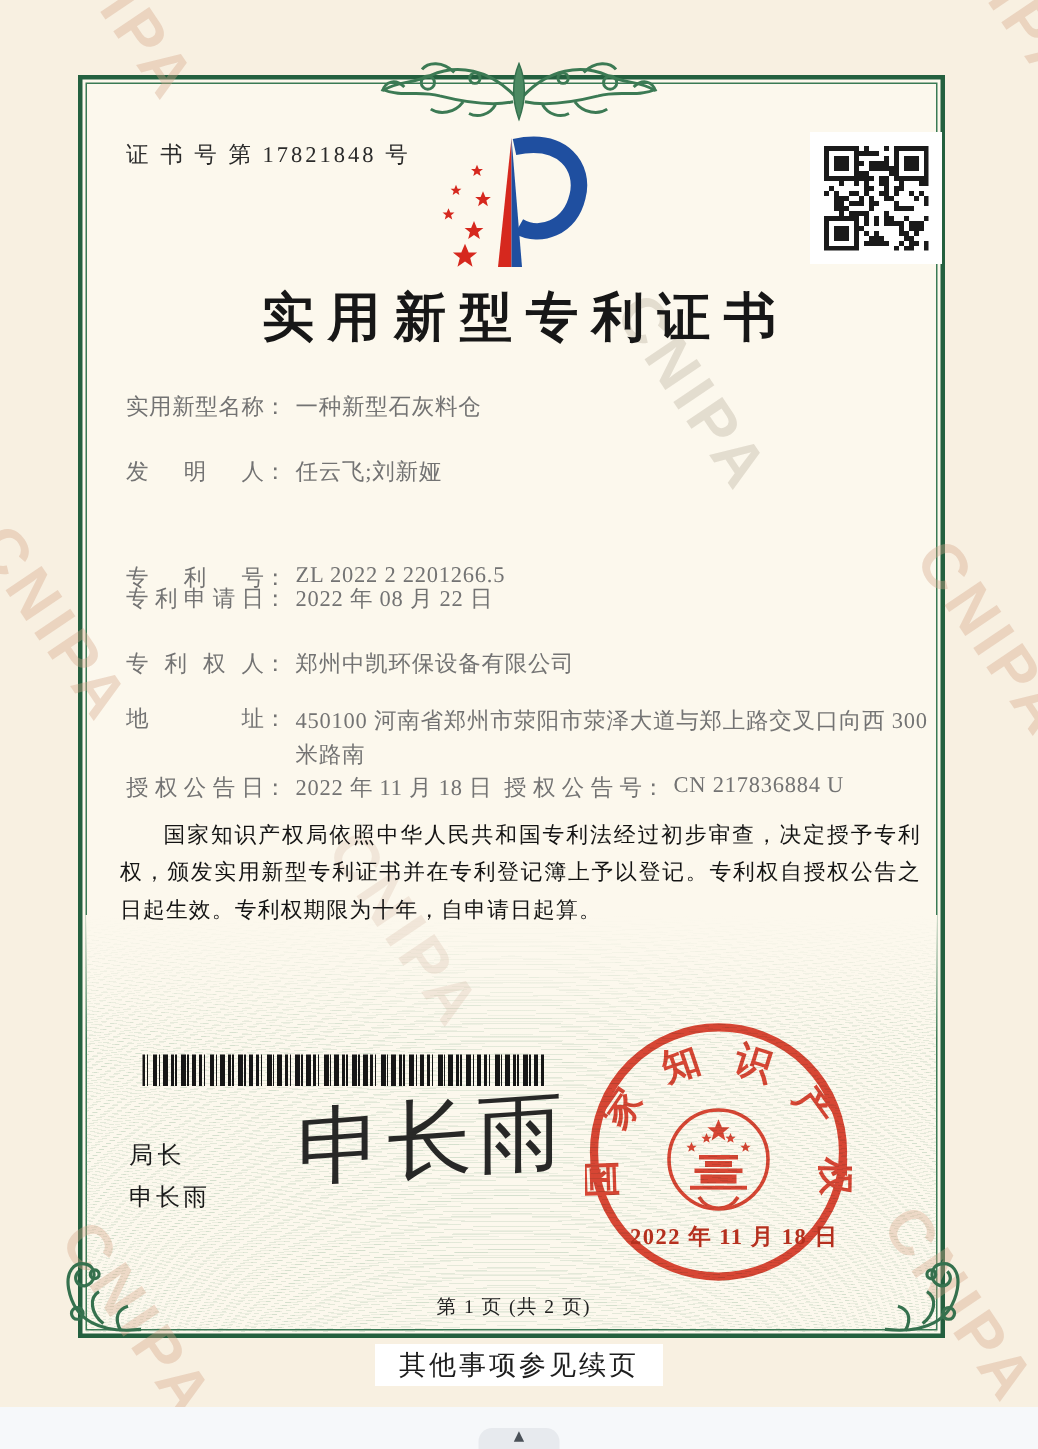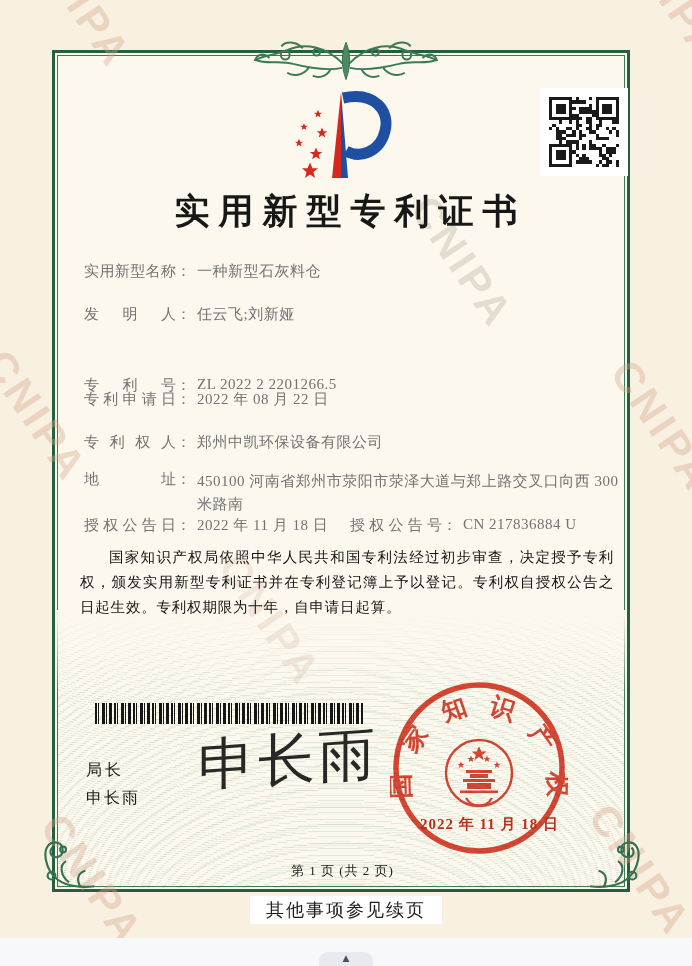--- a/index.html
+++ b/index.html
@@ -57,21 +57,21 @@
     position:absolute;left:0;top:188px;width:692px;z-index:3;
     text-align:center;font-size:35px;font-weight:bold;color:#171717;
     letter-spacing:9px;text-indent:9px;
   }
   
   .row{position:absolute;left:84px;z-index:3;font-size:15px;color:#737373;white-space:nowrap;}
   .lbl{display:inline-block;width:92px;text-align:justify;text-align-last:justify;vertical-align:top;}
   .colon{vertical-align:top;}
   .val{margin-left:6px;letter-spacing:.5px;vertical-align:top;}
   .val-wrap{display:inline-block;width:424px;white-space:normal;line-height:23px;}
-  .row2-extra{position:absolute;left:266px;top:0;}
+  .row2-extra{position:absolute;left:252px;top:0;}
   
   .body-text{
     position:absolute;left:80px;top:545px;width:534px;z-index:3;
     font-size:14.5px;line-height:25px;color:#141414;text-align:justify;letter-spacing:.8px;
   }
   .body-text p{margin:0;text-indent:2em;}
   
   .barcode{
     position:absolute;left:95px;top:703px;width:268px;height:21px;z-index:3;
     background:repeating-linear-gradient(90deg,
@@ -165,20 +165,21 @@
       <g stroke="#35714e" fill="none" stroke-width="2.2">
         <path d="M58 52 C 30 55 12 46 8 24 C 6 12 12 5 20 7 C 28 9 27 21 19 22 C 13 22 11 16 15 12"></path>
         <path d="M32 48 C 23 41 22 30 29 26"></path>
         <path d="M44 53 c -5 -9 -2 -15 5 -17"></path>
         <circle cx="14" cy="41" r="4"></circle>
         <circle cx="26" cy="14" r="3"></circle>
       </g>
     </svg>
   </div>
 
+  <div class="cert-no">证 书 号 第 17821848 号</div>
 
   <div class="logo">
     <svg width="150" height="94" viewBox="0 0 150 94">
       <defs>
         <polygon id="lstar" points="0,-10 2.9,-3.1 9.5,-3.1 4.1,1.2 5.9,8.1 0,4 -5.9,8.1 -4.1,1.2 -9.5,-3.1 -2.9,-3.1" fill="#d6281e"></polygon>
       </defs>
       <path d="M 77 10 C 110 3 124 24 119 43 C 114 64 94 71 80 63" fill="none" stroke="#1f4fa0" stroke-width="11"></path>
       <polygon points="75,4 66,90 75,90" fill="#d6281e"></polygon>
       <polygon points="75,4 75,90 82,90" fill="#1f4fa0"></polygon>
       <use href="#lstar" transform="translate(52,26) scale(0.42)"></use>

